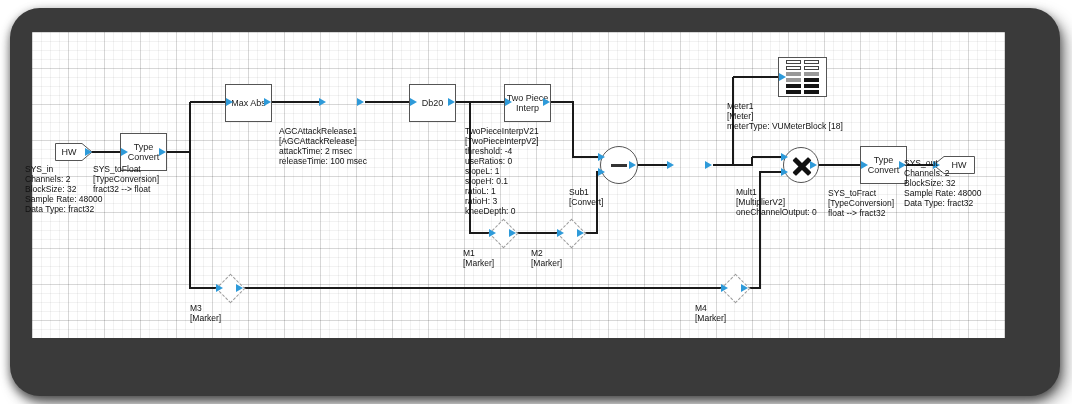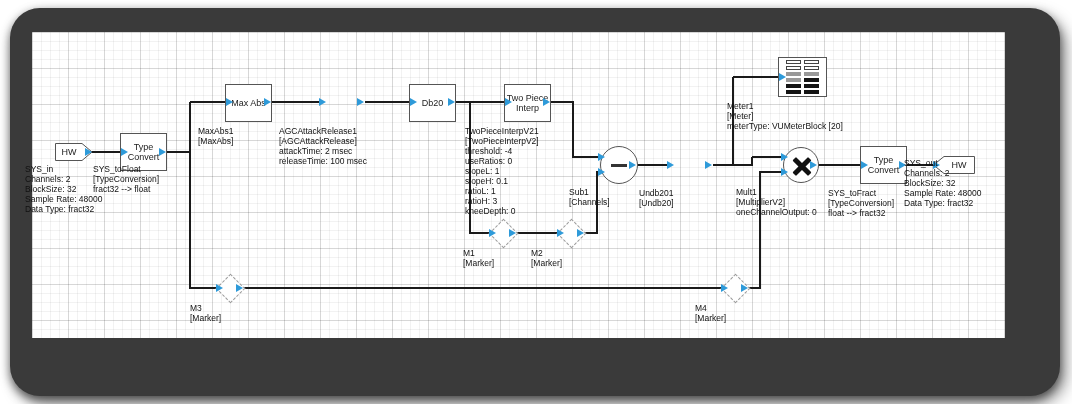--- a/index.html
+++ b/index.html
@@ -104,24 +104,20 @@
     <div>SYS_toFloat</div>
     <div>[TypeConversion]</div>
     <div>fract32 --&gt; float</div>
   </div>
 
   <div class="blk" style="left:193px;top:52px;width:47px;height:38px">
     <span>Max Abs</span>
   </div>
   <div class="port" style="left:194px;top:66px"></div>
   <div class="port" style="left:232px;top:66px"></div>
-  <div class="lbl" style="left:166px;top:94px;width:100px">
-    <div>MaxAbs1</div>
-    <div>[MaxAbs]</div>
-  </div>
 
   <div class="port" style="left:287px;top:66px"></div>
   <div class="port" style="left:325px;top:66px"></div>
   <div class="lbl" style="left:247px;top:94px;width:124px">
     <div>AGCAttackRelease1</div>
     <div>[AGCAttackRelease]</div>
     <div>attackTime: 2 msec</div>
     <div>releaseTime: 100 msec</div>
   </div>
 
@@ -149,29 +145,25 @@
   </div>
 
   <div class="blk circ" style="left:568px;top:114px;width:38px;height:38px">
     <div class="minus"></div>
   </div>
   <div class="port" style="left:566px;top:121px"></div>
   <div class="port" style="left:566px;top:136px"></div>
   <div class="port" style="left:597px;top:129px"></div>
   <div class="lbl" style="left:537px;top:155px;width:100px">
     <div>Sub1</div>
-    <div>[Channels]</div>
+    <div>[Convert]</div>
   </div>
 
   <div class="port" style="left:635px;top:129px"></div>
   <div class="port" style="left:673px;top:129px"></div>
-  <div class="lbl" style="left:607px;top:156px;width:100px">
-    <div>Undb201</div>
-    <div>[Undb20]</div>
-  </div>
 
   <div class="blk" style="left:746px;top:25px;width:49px;height:40px">
     <div class="mcols">
       <div class="mcol">
         <i class="bar bo"></i>
           <i class="bar bo"></i>
           <i class="bar bg"></i>
           <i class="bar bg"></i>
           <i class="bar bd"></i>
           <i class="bar bd"></i>
@@ -183,21 +175,21 @@
           <i class="bar bd"></i>
           <i class="bar bd"></i>
           <i class="bar bd"></i>
       </div>
     </div>
   </div>
   <div class="port" style="left:747px;top:41px"></div>
   <div class="lbl" style="left:695px;top:69px;width:150px">
     <div>Meter1</div>
     <div>[Meter]</div>
-    <div>meterType: VUMeterBlock [20]</div>
+    <div>meterType: VUMeterBlock [18]</div>
   </div>
 
   <div class="blk circ" style="left:751px;top:115px;width:36px;height:36px">
     <div class="xicon">
       <div class="xbar xa"></div>
         <div class="xbar xb"></div>
     </div>
   </div>
   <div class="port" style="left:749px;top:121px"></div>
   <div class="port" style="left:749px;top:136px"></div>

